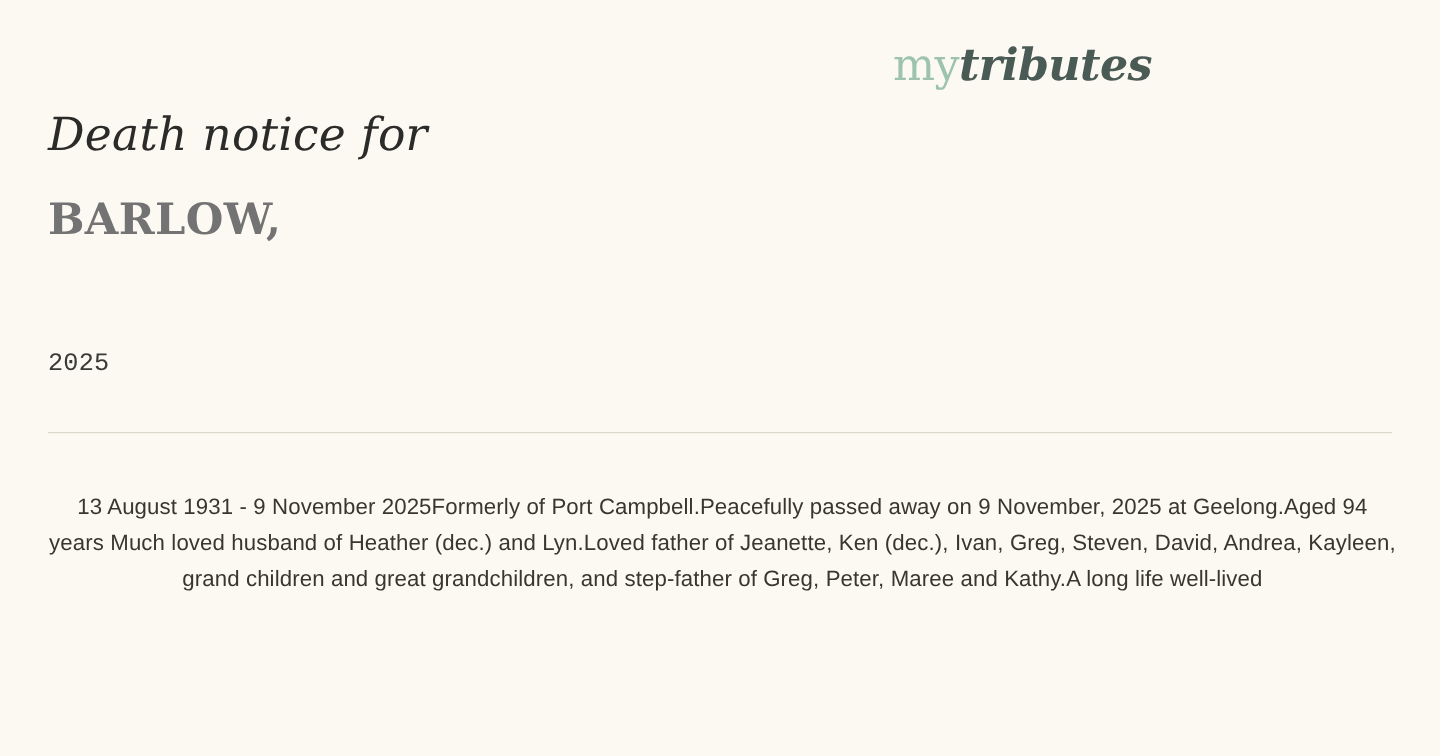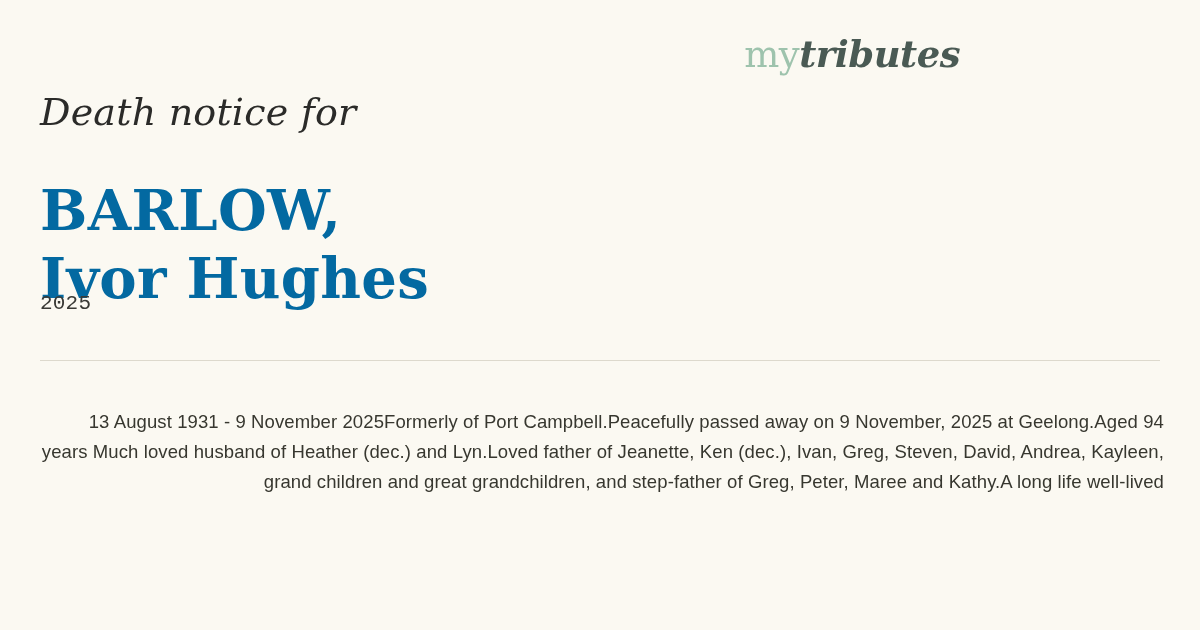--- a/index.html
+++ b/index.html
@@ -48,25 +48,26 @@
     font-style: italic;
     font-size: 38px;
     color: #2b2b29;
     letter-spacing: 0.2px;
   }
   .title {
     position: absolute;
     top: 138px;
     left: 40px;
     font-family: "DejaVu Serif", "Liberation Serif", serif;
-    font-size: 56px;
+    font-size: 36px;
     line-height: 1.22;
-    color: #0369a1;
+    color: #737373;
     letter-spacing: 0.3px;
     max-width: 760px;
+    text-align: right;
   }
   .title .line {
     display: block;
     white-space: nowrap;
   }
   .year {
     position: absolute;
     top: 292px;
     left: 40px;
     font-size: 21px;
@@ -84,37 +85,36 @@
   }
   .body-text {
     position: absolute;
     top: 388px;
     left: 40px;
     width: 1124px;
     font-size: 18.5px;
     line-height: 30px;
     color: #37372f;
     letter-spacing: 0.1px;
-    text-align: right;
+    text-align: center;
   }
 </style>
 </head>
 <body>
 
 <div class="page">
 
   <div class="brand">
     <span class="brand-my">my</span><span class="brand-tributes">tributes</span>
   </div>
 
   <div class="eyebrow">Death notice for</div>
 
   <h1 class="title">
     <span class="line">BARLOW,</span>
-    <span class="line">Ivor Hughes</span>
   </h1>
 
   <div class="year">2025</div>
 
   <div class="divider"></div>
 
   <p class="body-text">13 August 1931 - 9 November 2025Formerly of Port Campbell.Peacefully passed away on 9 November, 2025 at Geelong.Aged 94 years Much loved husband of Heather (dec.) and Lyn.Loved father of Jeanette, Ken (dec.), Ivan, Greg, Steven, David, Andrea, Kayleen, grand children and great grandchildren, and step-father of Greg, Peter, Maree and Kathy.A long life well-lived</p>
 
 </div>
 

